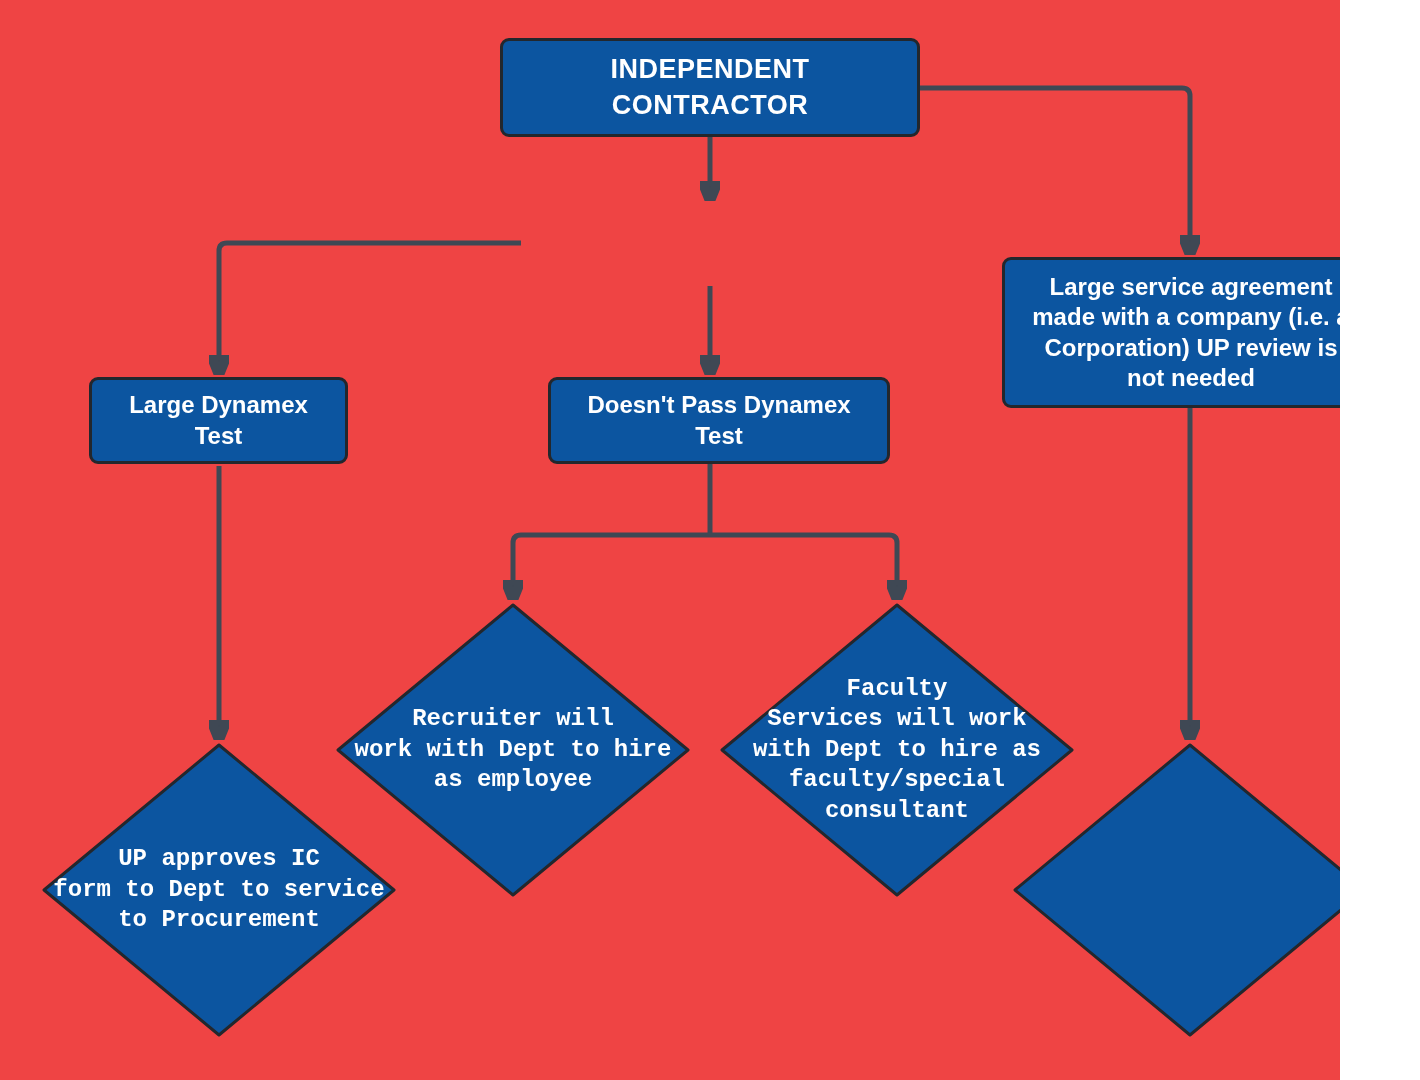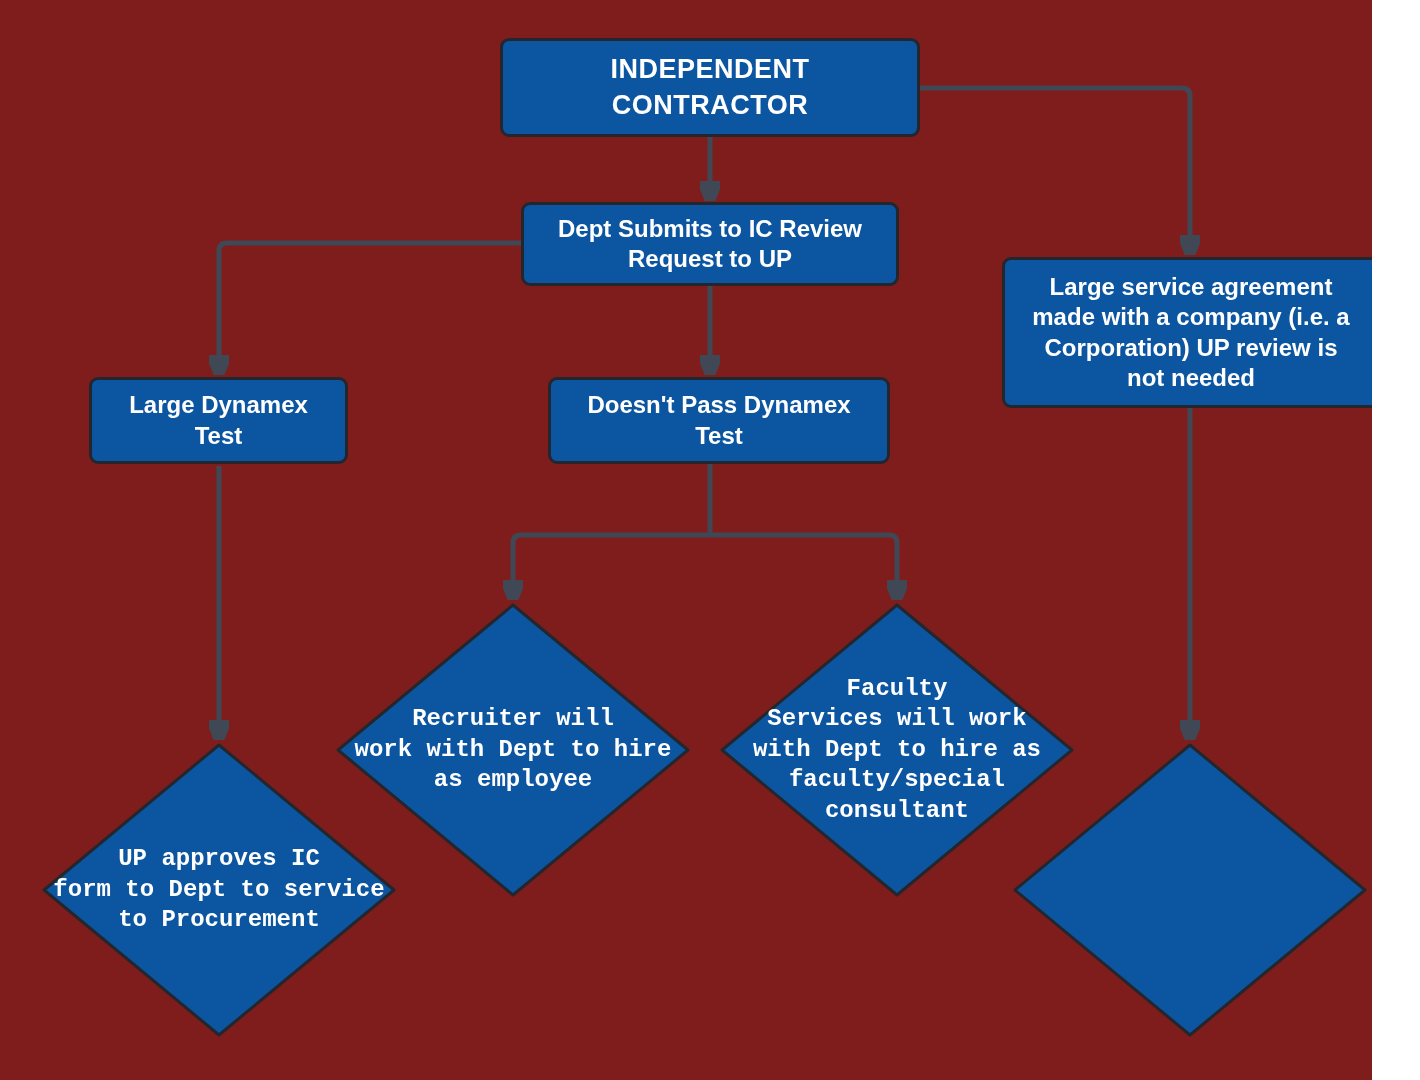--- a/index.html
+++ b/index.html
@@ -1,23 +1,22 @@
 <!DOCTYPE html>
 <html><head>
 <meta charset="utf-8">
 <style>
   html, body { margin: 0; padding: 0; background: #ffffff; }
   .canvas {
     position: relative;
     width: 1340px;
     height: 1080px;
-    background: #7f1d1d;
+    background: #ef4444;
     font-family: "Liberation Sans", sans-serif;
     overflow: hidden;
-    padding-left: 32px;
   }
   .connector-layer {
     position: absolute;
     left: 0; top: 0;
     width: 1420px; height: 1080px;
   }
   .connector-layer path {
     fill: none;
     stroke: #3f4854;
     stroke-width: 5;
@@ -84,24 +83,20 @@
     <path d="M710 535 H889 Q897 535 897 543 V598" marker-end="url(#arrow)"></path>
     <path d="M219 466 V738" marker-end="url(#arrow)"></path>
     <path d="M1190 408 V738" marker-end="url(#arrow)"></path>
   </svg>
 
   <div class="node rect" style="left:500px; top:38px; width:420px; height:99px">
     <span class="label title">INDEPENDENT
 CONTRACTOR</span>
   </div>
 
-  <div class="node rect" style="left:521px; top:202px; width:378px; height:84px">
-    <span class="label">Dept Submits to IC Review
-Request to UP</span>
-  </div>
 
   <div class="node rect" style="left:1002px; top:257px; width:378px; height:151px">
     <span class="label">Large service agreement
 made with a company (i.e. a
 Corporation) UP review is
 not needed</span>
   </div>
 
   <div class="node rect" style="left:89px; top:377px; width:259px; height:87px">
     <span class="label">Large Dynamex

